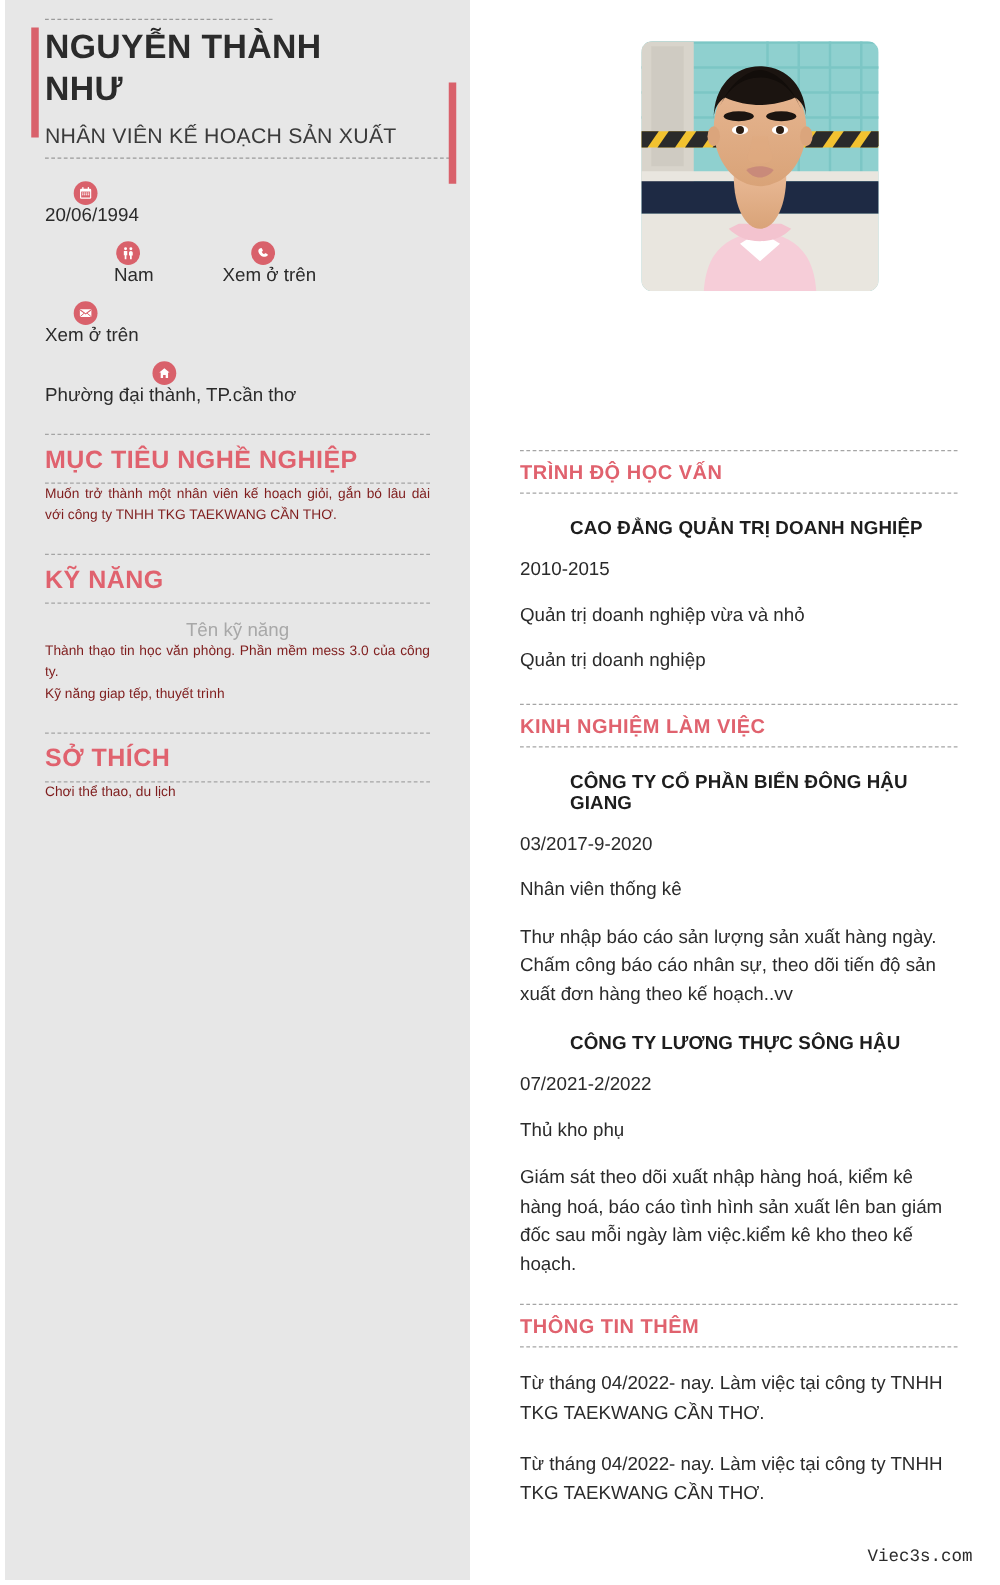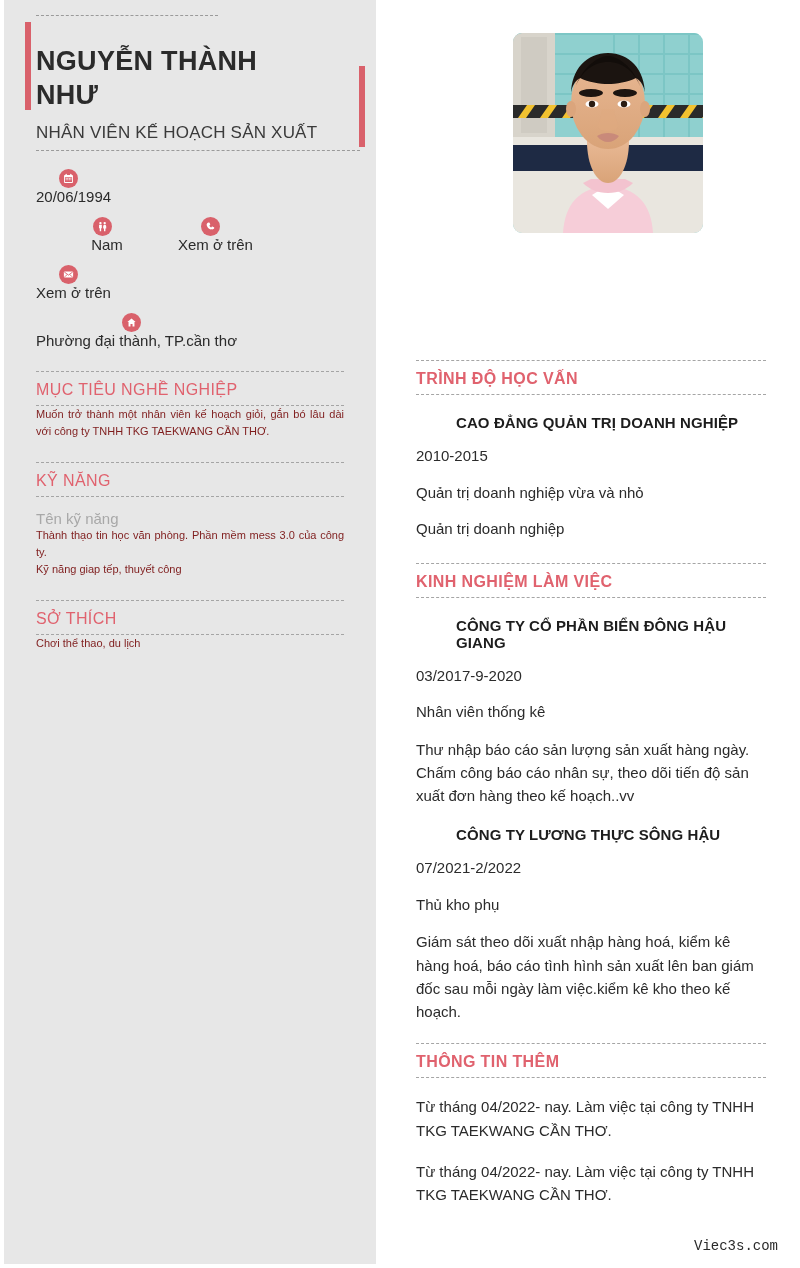--- a/index.html
+++ b/index.html
@@ -10,21 +10,21 @@
     -webkit-font-smoothing: antialiased;
   }
   .page { position: relative; width: 800px; height: 1268px; background: #fff; overflow: hidden; }
 
   
   .sidebar {
     position: absolute; left: 4px; top: 0; width: 372px; height: 1264px;
     background: #e7e7e7;
     padding: 0 0 0 0;
   }
-  .sb-inner { padding: 28px 32px 0 32px; }
+  .sb-inner { padding: 4px 32px 0 32px; }
 
   .top-dash {
     position: absolute; left: 32px; top: 15px; width: 182px;
     border-top: 1px dashed #9a9a9a;
   }
   .bar-left {
     position: absolute; left: 21px; top: 22px; width: 6px; height: 88px;
     background: #d9616b;
   }
   .bar-right {
@@ -59,29 +59,29 @@
   .c-txt { font-size: 15px; color: #2b2b2b; }
 
   
   .sec {
     margin-top: 22px;
     border-top: 1px dashed #a5a5a5;
     border-bottom: 1px dashed #a5a5a5;
     padding: 9px 0 6px 0;
   }
   .sec h2 {
-    font-size: 16px; font-weight: normal; color: #e0626e;
+    font-size: 20px; font-weight: bold; color: #e0626e;
     letter-spacing: .4px;
   }
   .body-txt {
     font-size: 11px; color: #7f1d1d; line-height: 1.55;
     margin-top: 0;
   }
   .body-txt.just { text-align: justify; }
-  .placeholder { font-size: 15px; color: #a8a8a8; margin-top: 13px; }
+  .placeholder { font-size: 15px; color: #a8a8a8; margin-top: 13px; text-align: center; }
 
   
   .main { position: absolute; left: 416px; top: 0; width: 350px; }
 
   .photo {
     position: absolute; left: 513px; top: 33px;
     width: 190px; height: 200px; border-radius: 9px; overflow: hidden;
   }
   .photo svg { display: block; width: 190px; height: 200px; }
 
@@ -201,21 +201,21 @@
       <div class="sec">
         <h2>MỤC TIÊU NGHỀ NGHIỆP</h2>
       </div>
       <div class="body-txt just">Muốn trở thành một nhân viên kế hoạch giỏi, gắn bó lâu dài với công ty TNHH TKG TAEKWANG CẦN THƠ.</div>
 
       <div class="sec">
         <h2>KỸ NĂNG</h2>
       </div>
       <div class="placeholder">Tên kỹ năng</div>
       <div class="body-txt just">Thành thạo tin học văn phòng. Phần mềm mess 3.0 của công ty.</div>
-      <div class="body-txt">Kỹ năng giap tếp, thuyết công</div>
+      <div class="body-txt">Kỹ năng giap tếp, thuyết trình</div>
 
       <div class="sec">
         <h2>SỞ THÍCH</h2>
       </div>
       <div class="body-txt">Chơi thể thao, du lịch</div>
 
     </div>
   </div>
 
   <div class="photo">

